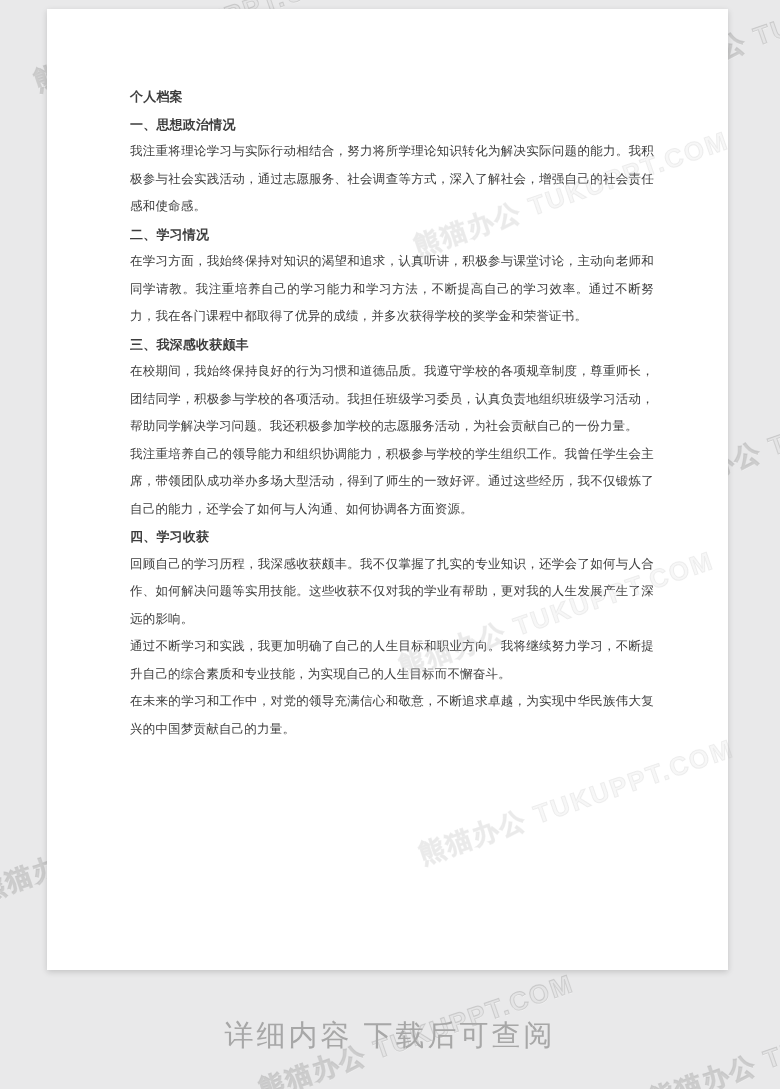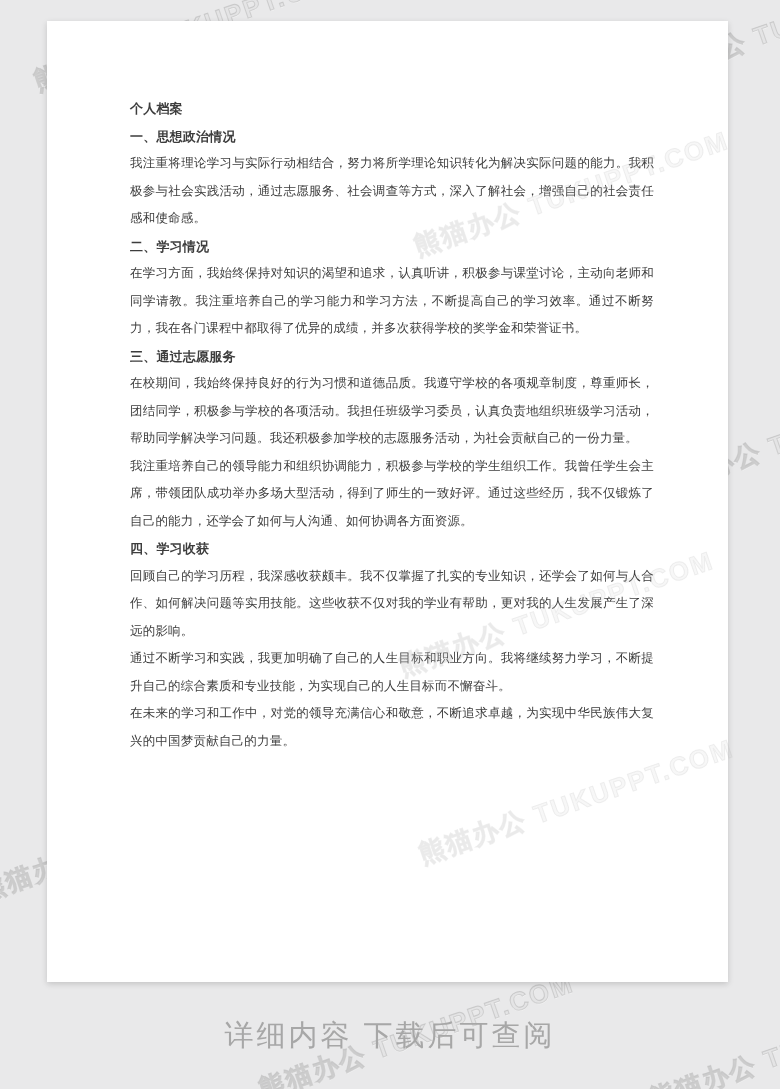--- a/index.html
+++ b/index.html
@@ -12,21 +12,21 @@
     background: #e9e9ea;
     position: relative;
     overflow: hidden;
     font-family: "Liberation Sans", sans-serif;
   }
 
   
   .page {
     position: absolute;
     left: 47px;
-    top: 21px;
+    top: 9px;
     width: 681px;
     height: 961px;
     background: #ffffff;
     box-shadow: 0 2px 6px rgba(0,0,0,0.16);
   }
   .content {
     position: absolute;
     left: 83px;
     top: 74px;
     width: 524px;
@@ -105,21 +105,21 @@
 <div class="page">
   <div class="content">
     <div class="doc-title">个人档案</div>
 
     <div class="sec-heading">一、思想政治情况</div>
     <p>我注重将理论学习与实际行动相结合，努力将所学理论知识转化为解决实际问题的能力。我积极参与社会实践活动，通过志愿服务、社会调查等方式，深入了解社会，增强自己的社会责任感和使命感。</p>
 
     <div class="sec-heading">二、学习情况</div>
     <p>在学习方面，我始终保持对知识的渴望和追求，认真听讲，积极参与课堂讨论，主动向老师和同学请教。我注重培养自己的学习能力和学习方法，不断提高自己的学习效率。通过不断努力，我在各门课程中都取得了优异的成绩，并多次获得学校的奖学金和荣誉证书。</p>
 
-    <div class="sec-heading">三、通过志愿服务</div>
+    <div class="sec-heading">三、我深感收获颇丰</div>
     <p>在校期间，我始终保持良好的行为习惯和道德品质。我遵守学校的各项规章制度，尊重师长，团结同学，积极参与学校的各项活动。我担任班级学习委员，认真负责地组织班级学习活动，帮助同学解决学习问题。我还积极参加学校的志愿服务活动，为社会贡献自己的一份力量。</p>
     <p>我注重培养自己的领导能力和组织协调能力，积极参与学校的学生组织工作。我曾任学生会主席，带领团队成功举办多场大型活动，得到了师生的一致好评。通过这些经历，我不仅锻炼了自己的能力，还学会了如何与人沟通、如何协调各方面资源。</p>
 
     <div class="sec-heading">四、学习收获</div>
     <p>回顾自己的学习历程，我深感收获颇丰。我不仅掌握了扎实的专业知识，还学会了如何与人合作、如何解决问题等实用技能。这些收获不仅对我的学业有帮助，更对我的人生发展产生了深远的影响。</p>
     <p>通过不断学习和实践，我更加明确了自己的人生目标和职业方向。我将继续努力学习，不断提升自己的综合素质和专业技能，为实现自己的人生目标而不懈奋斗。</p>
     <p>在未来的学习和工作中，对党的领导充满信心和敬意，不断追求卓越，为实现中华民族伟大复兴的中国梦贡献自己的力量。</p>
   </div>
 </div>
 

